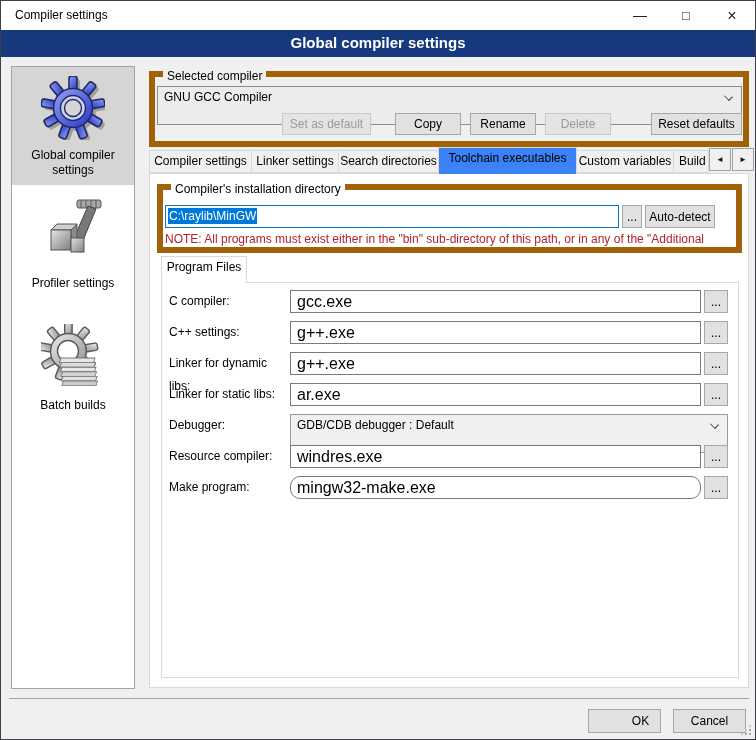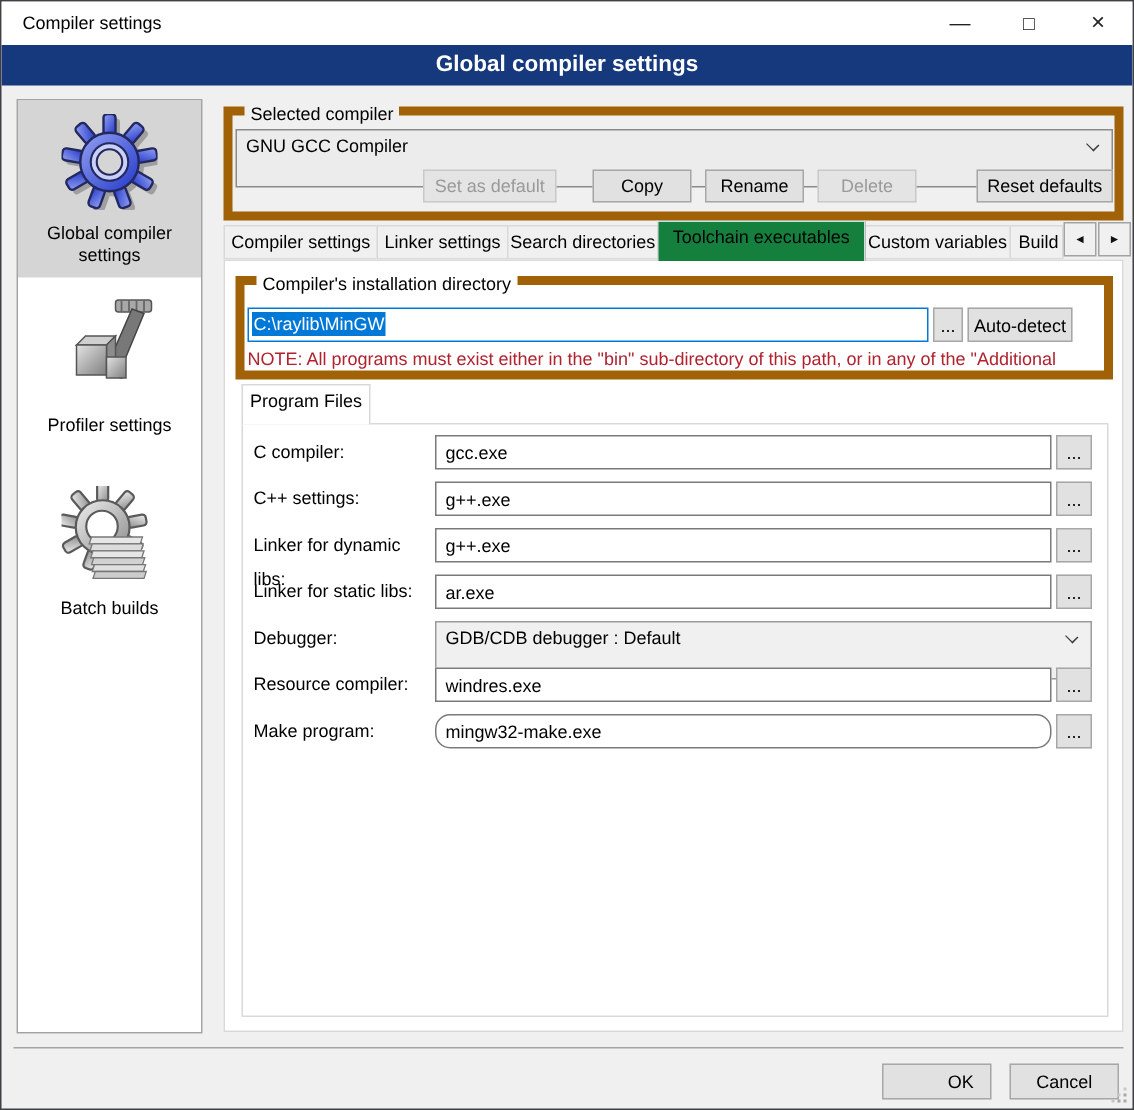--- a/index.html
+++ b/index.html
@@ -31,27 +31,27 @@
   .legend.on-white{background:#ffffff;}
   
   .btn{position:absolute;height:22px;background:#e1e1e1;border:1px solid #a7a7a7;
        font-family:"Liberation Sans",sans-serif;font-size:12px;text-align:center;line-height:20px;padding:0;cursor:default;}
   .btn.disabled{color:#9a9a9a;border-color:#c9c9c9;background:#e4e4e4;}
   
   .combo{position:absolute;height:39px;background:#ececec;border:1px solid #8b8b8b;line-height:21px;padding-left:6px;}
   .combo .chev{position:absolute;right:9px;top:6px;width:7px;height:7px;border-right:1.6px solid #3c3c3c;border-bottom:1.6px solid #3c3c3c;transform:rotate(45deg) scale(1,.8);}
   .edit{position:absolute;height:23px;background:#fff;border:1px solid #7a7a7a;}
   .edit input{width:100%;height:100%;border:none;background:transparent;outline:none;
-       font-family:"Liberation Sans",sans-serif;font-size:12px;padding:0 0 0 6px;color:#000;}
+       font-family:"Liberation Sans",sans-serif;font-size:16px;padding:0 0 0 6px;color:#000;}
   .edit-focus{position:absolute;height:23px;background:#fff;border:1px solid #0078d7;line-height:21px;padding-left:2px;}
   .edit-focus .sel{background:#0078d7;color:#fff;padding:1px 1px;}
   
   .tab{position:absolute;top:149px;height:23px;background:#f0f0f0;border:1px solid #d9d9d9;
        text-align:center;line-height:21px;font-size:12px;overflow:hidden;white-space:nowrap;}
-  .tab.active{top:146px;height:27px;background:#15803d;border-bottom:none;z-index:3;}
+  .tab.active{top:146px;height:27px;background:#3b82f6;border-bottom:none;z-index:3;}
   .subtab{position:absolute;background:#f0f0f0;border:1px solid #d9d9d9;text-align:center;line-height:21px;font-size:12px;}
   .subtab.active{background:#fff;border-bottom:none;z-index:3;}
   .arrowbtn{position:absolute;top:147px;width:22px;height:23px;background:#f0f0f0;border:1px solid #a3a3a3;
        text-align:center;line-height:21px;font-size:8px;color:#111;z-index:4;}
   
   .panel{position:absolute;left:148px;top:172px;width:600px;height:515px;background:#fff;border:1px solid #d9d9d9;z-index:1;}
   .inner-panel{position:absolute;left:160px;top:281px;width:578px;height:396px;background:#fff;border:1px solid #d9d9d9;z-index:1;}
   
   .flabel{position:absolute;left:168px;width:120px;line-height:23px;font-size:12px;z-index:2;}
   .note{position:absolute;font-size:12px;color:#b0232e;white-space:nowrap;overflow:hidden;}

